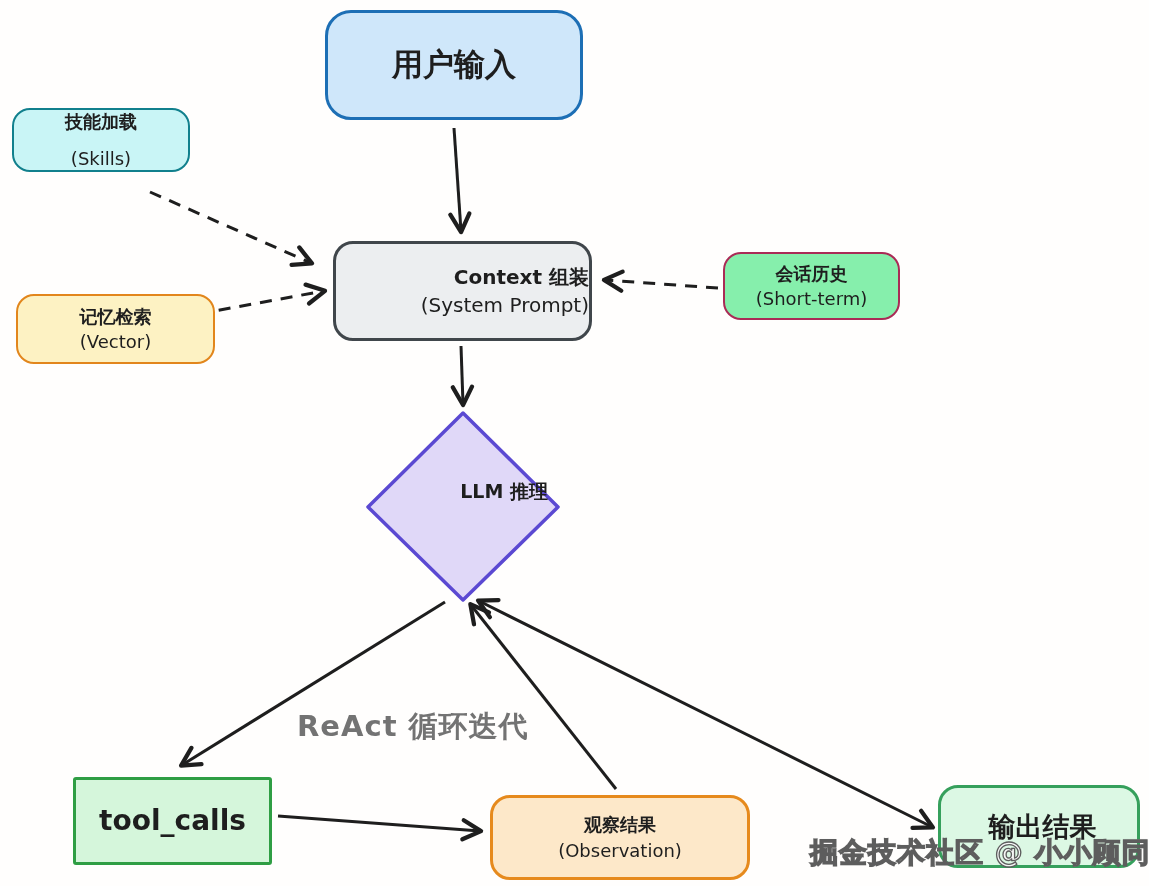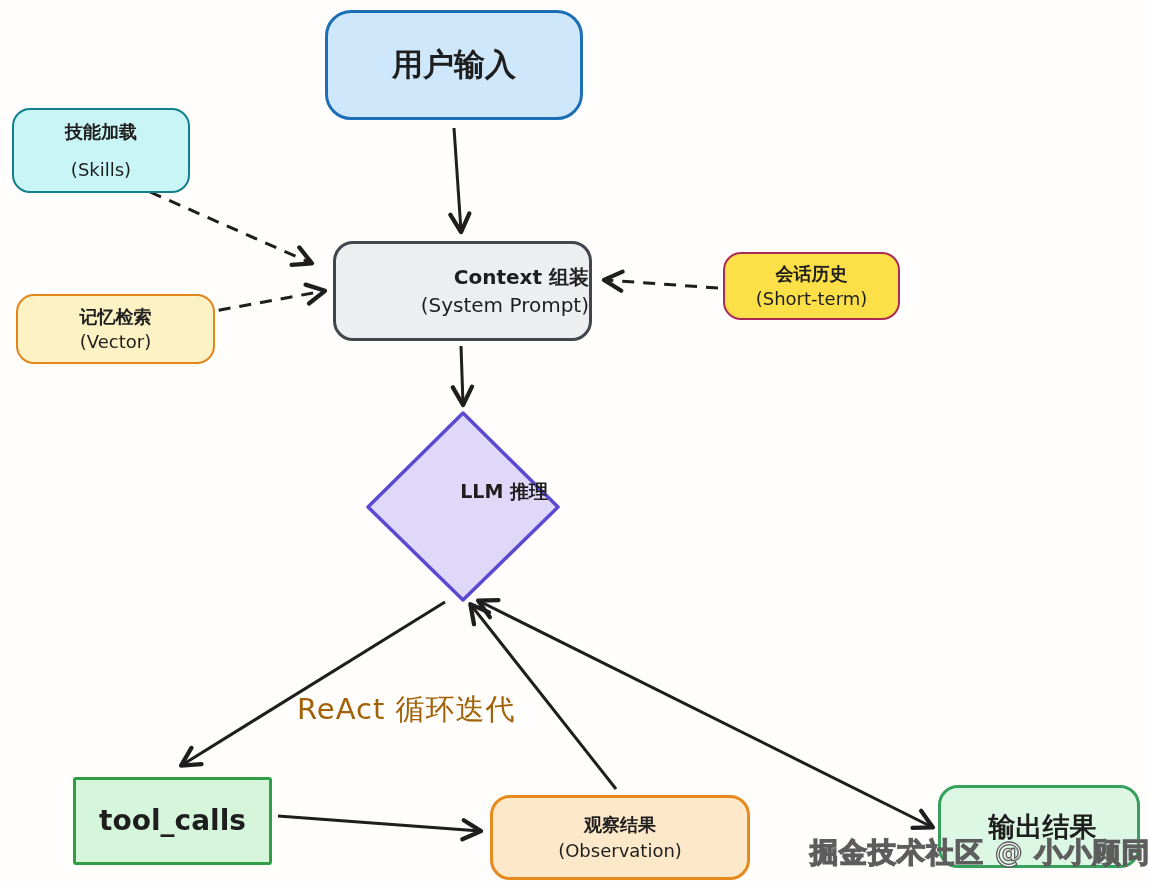--- a/index.html
+++ b/index.html
@@ -11,38 +11,38 @@
 
   .node{
     position:absolute;box-sizing:border-box;
     display:flex;flex-direction:column;justify-content:center;
     text-align:center;line-height:1.4;
   }
   .node .t1{font-weight:bold;}
   .node .t2{font-weight:500;}
 
   .n-user{left:325px;top:10px;width:258px;height:110px;background:#cfe7fa;border:3px solid #1d6fb5;border-radius:26px;font-size:31px;}
-  .n-skills{left:12px;top:108px;width:178px;height:85px;background:#c9f5f6;border:2.5px solid #11808d;border-radius:18px;font-size:18px;gap:12px;}
+  .n-skills{left:12px;top:108px;width:178px;height:64px;background:#c9f5f6;border:2.5px solid #11808d;border-radius:18px;font-size:18px;gap:12px;}
   .n-memory{left:16px;top:294px;width:199px;height:70px;background:#fdf2c3;border:2.5px solid #e2861c;border-radius:18px;font-size:18px;}
   .n-context{left:333px;top:241px;width:259px;height:100px;background:#eceef0;border:3px solid #40464b;border-radius:20px;font-size:20px;align-items:flex-end;padding-left:48px;text-align:left;}
   .n-context .t1{font-weight:600;}
-  .n-history{left:723px;top:252px;width:177px;height:68px;background:#fde047;border:2.5px solid #aa2b56;border-radius:18px;font-size:18px;}
+  .n-history{left:723px;top:252px;width:177px;height:68px;background:#86efac;border:2.5px solid #aa2b56;border-radius:18px;font-size:18px;}
   .n-tool{left:73px;top:777px;width:199px;height:88px;background:#d5f6db;border:3px solid #2f9e44;border-radius:3px;font-size:28px;}
   .n-obs{left:490px;top:795px;width:260px;height:85px;background:#fde8c9;border:3px solid #e68a1d;border-radius:20px;font-size:18px;}
   .n-output{left:938px;top:785px;width:202px;height:83px;background:#dcf8e4;border:3px solid #36a05c;border-radius:20px;font-size:27px;padding-left:7px;}
 
   .llm-text{
     position:absolute;left:398px;top:477px;width:150px;
     font-size:19px;line-height:1.5;text-align:right;
   }
   .llm-text .t1{font-weight:600;}
 
   .react-label{
-    position:absolute;left:297px;top:690px;
-    font-size:29px;font-weight:normal;color:#a16207;letter-spacing:1px;
+    position:absolute;left:297px;top:707px;
+    font-size:29px;font-weight:bold;color:#737373;letter-spacing:1px;
   }
   .watermark{
     position:absolute;left:810px;top:834px;
     font-size:28px;font-weight:bold;color:rgba(255,255,255,0.92);
     -webkit-text-stroke:1.3px #5d5d5d;
     text-shadow:0 0 1px rgba(80,80,80,0.6);
     letter-spacing:1px;white-space:nowrap;
   }
 </style>
 </head>

